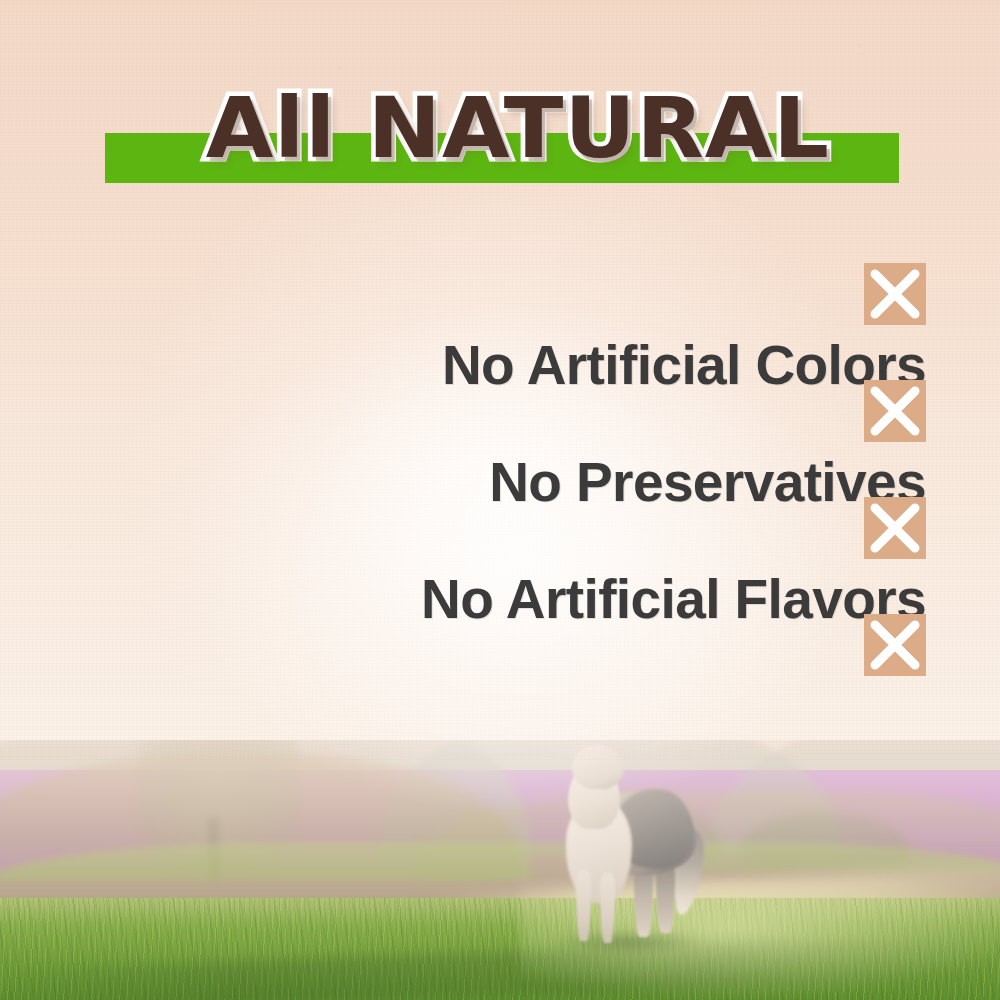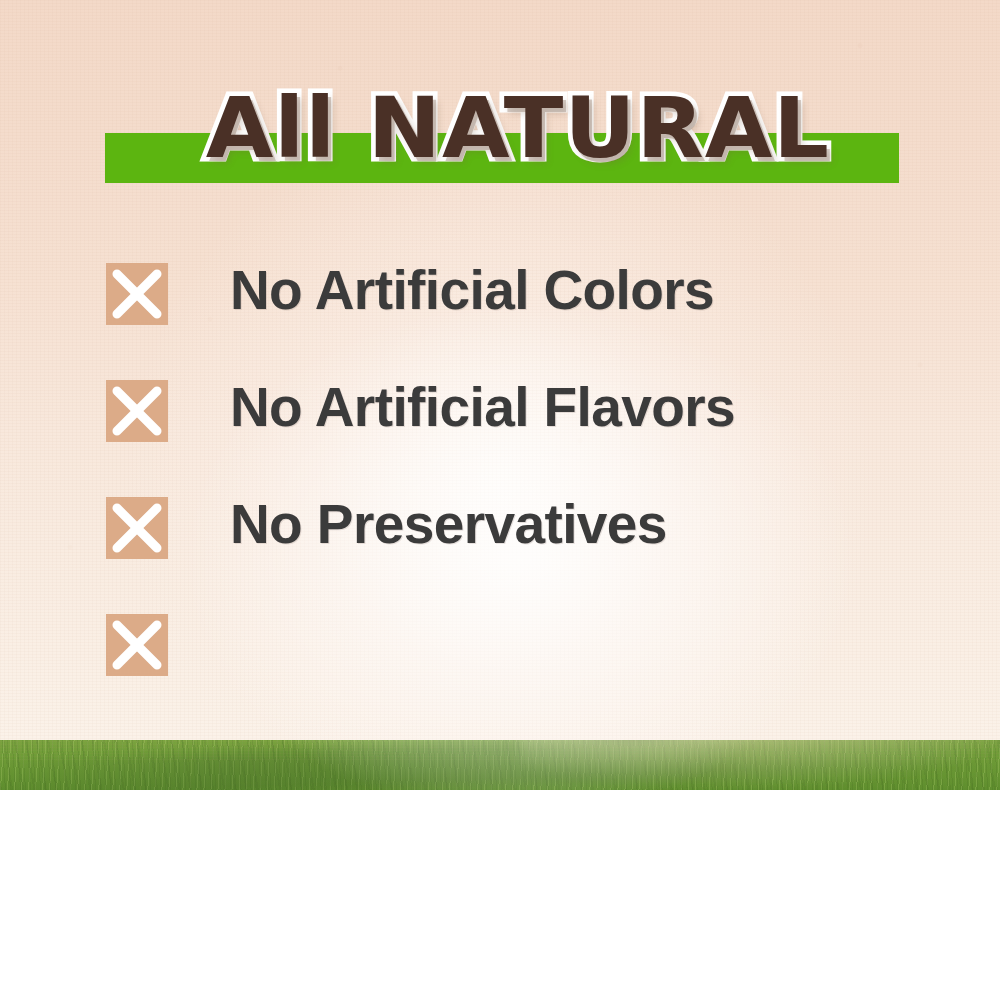--- a/index.html
+++ b/index.html
@@ -5,24 +5,24 @@
 <style>
   html, body {
     margin: 0;
     padding: 0;
     background: #ffffff;
   }
 
   .canvas {
     position: relative;
     width: 1000px;
-    height: 790px;
+    height: 1000px;
     overflow: hidden;
     font-family: "Liberation Sans", sans-serif;
-    background: #f9a8d4;
+    background: #d946ef;
     isolation: isolate;
   }
 
   
 
   .scene {
     position: absolute;
     left: 0; right: 0; bottom: 0;
     height: 420px;
     overflow: hidden;
@@ -406,21 +406,22 @@
     position: absolute;
     left: 106px;
     top: 250px;
     width: 820px;
   }
 
   .claim-row {
     position: relative;
     height: 117px;
     display: flex;
-    align-items: flex-start;
+    align-items: flex-end;
+    flex-direction: column;
   }
 
   .claim-box {
     position: relative;
     flex: 0 0 auto;
     width: 62px;
     height: 62px;
     margin-top: 13px;
     background: #dcab88;
   }
@@ -508,33 +509,33 @@
 
       <div class="claim-row">
         <div class="claim-box">
           <svg width="62" height="62" viewBox="0 0 62 62" aria-hidden="true">
             <g stroke="#ffffff" stroke-width="9" stroke-linecap="round">
               <line x1="11" y1="11" x2="51" y2="51"></line>
               <line x1="51" y1="11" x2="11" y2="51"></line>
             </g>
           </svg>
         </div>
-        <div class="claim-label">No Artificial Flavors</div>
+        <div class="claim-label">No Preservatives</div>
       </div>
 
       <div class="claim-row">
         <div class="claim-box">
           <svg width="62" height="62" viewBox="0 0 62 62" aria-hidden="true">
             <g stroke="#ffffff" stroke-width="9" stroke-linecap="round">
               <line x1="11" y1="11" x2="51" y2="51"></line>
               <line x1="51" y1="11" x2="11" y2="51"></line>
             </g>
           </svg>
         </div>
-        <div class="claim-label">No Preservatives</div>
+        <div class="claim-label">No Artificial Flavors</div>
       </div>
 
       <div class="claim-row">
         <div class="claim-box">
           <svg width="62" height="62" viewBox="0 0 62 62" aria-hidden="true">
             <g stroke="#ffffff" stroke-width="9" stroke-linecap="round">
               <line x1="11" y1="11" x2="51" y2="51"></line>
               <line x1="51" y1="11" x2="11" y2="51"></line>
             </g>
           </svg>

